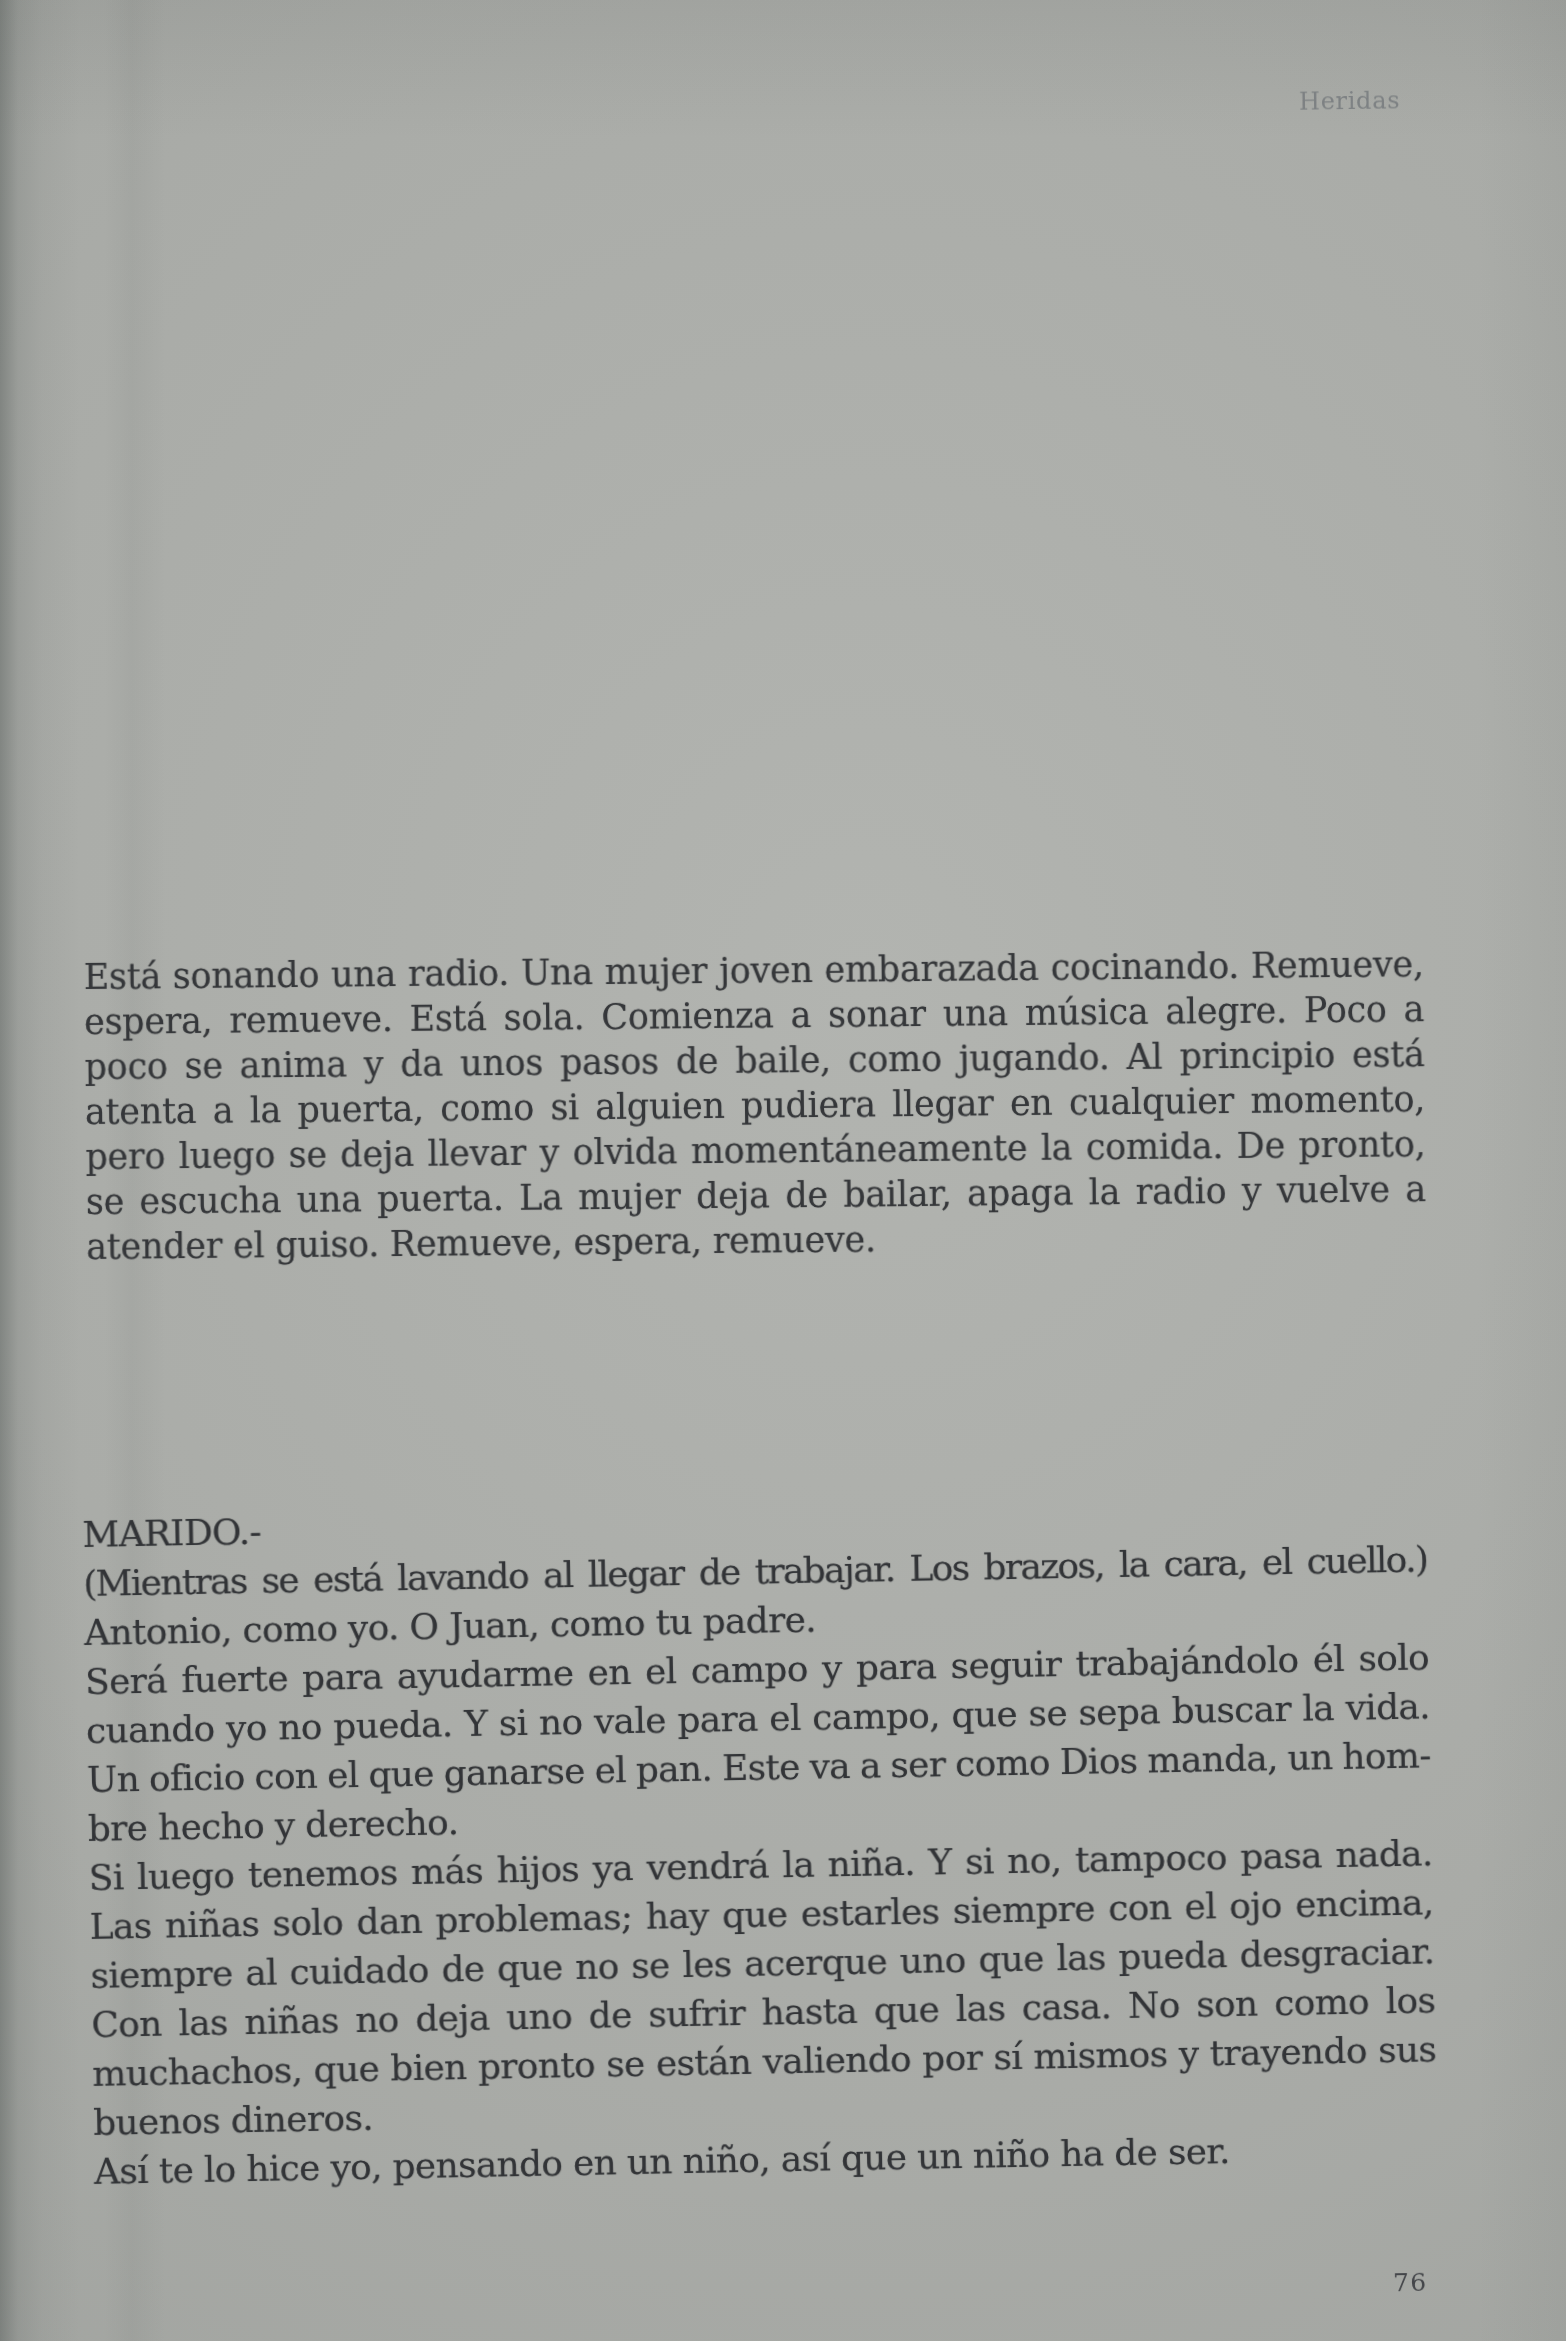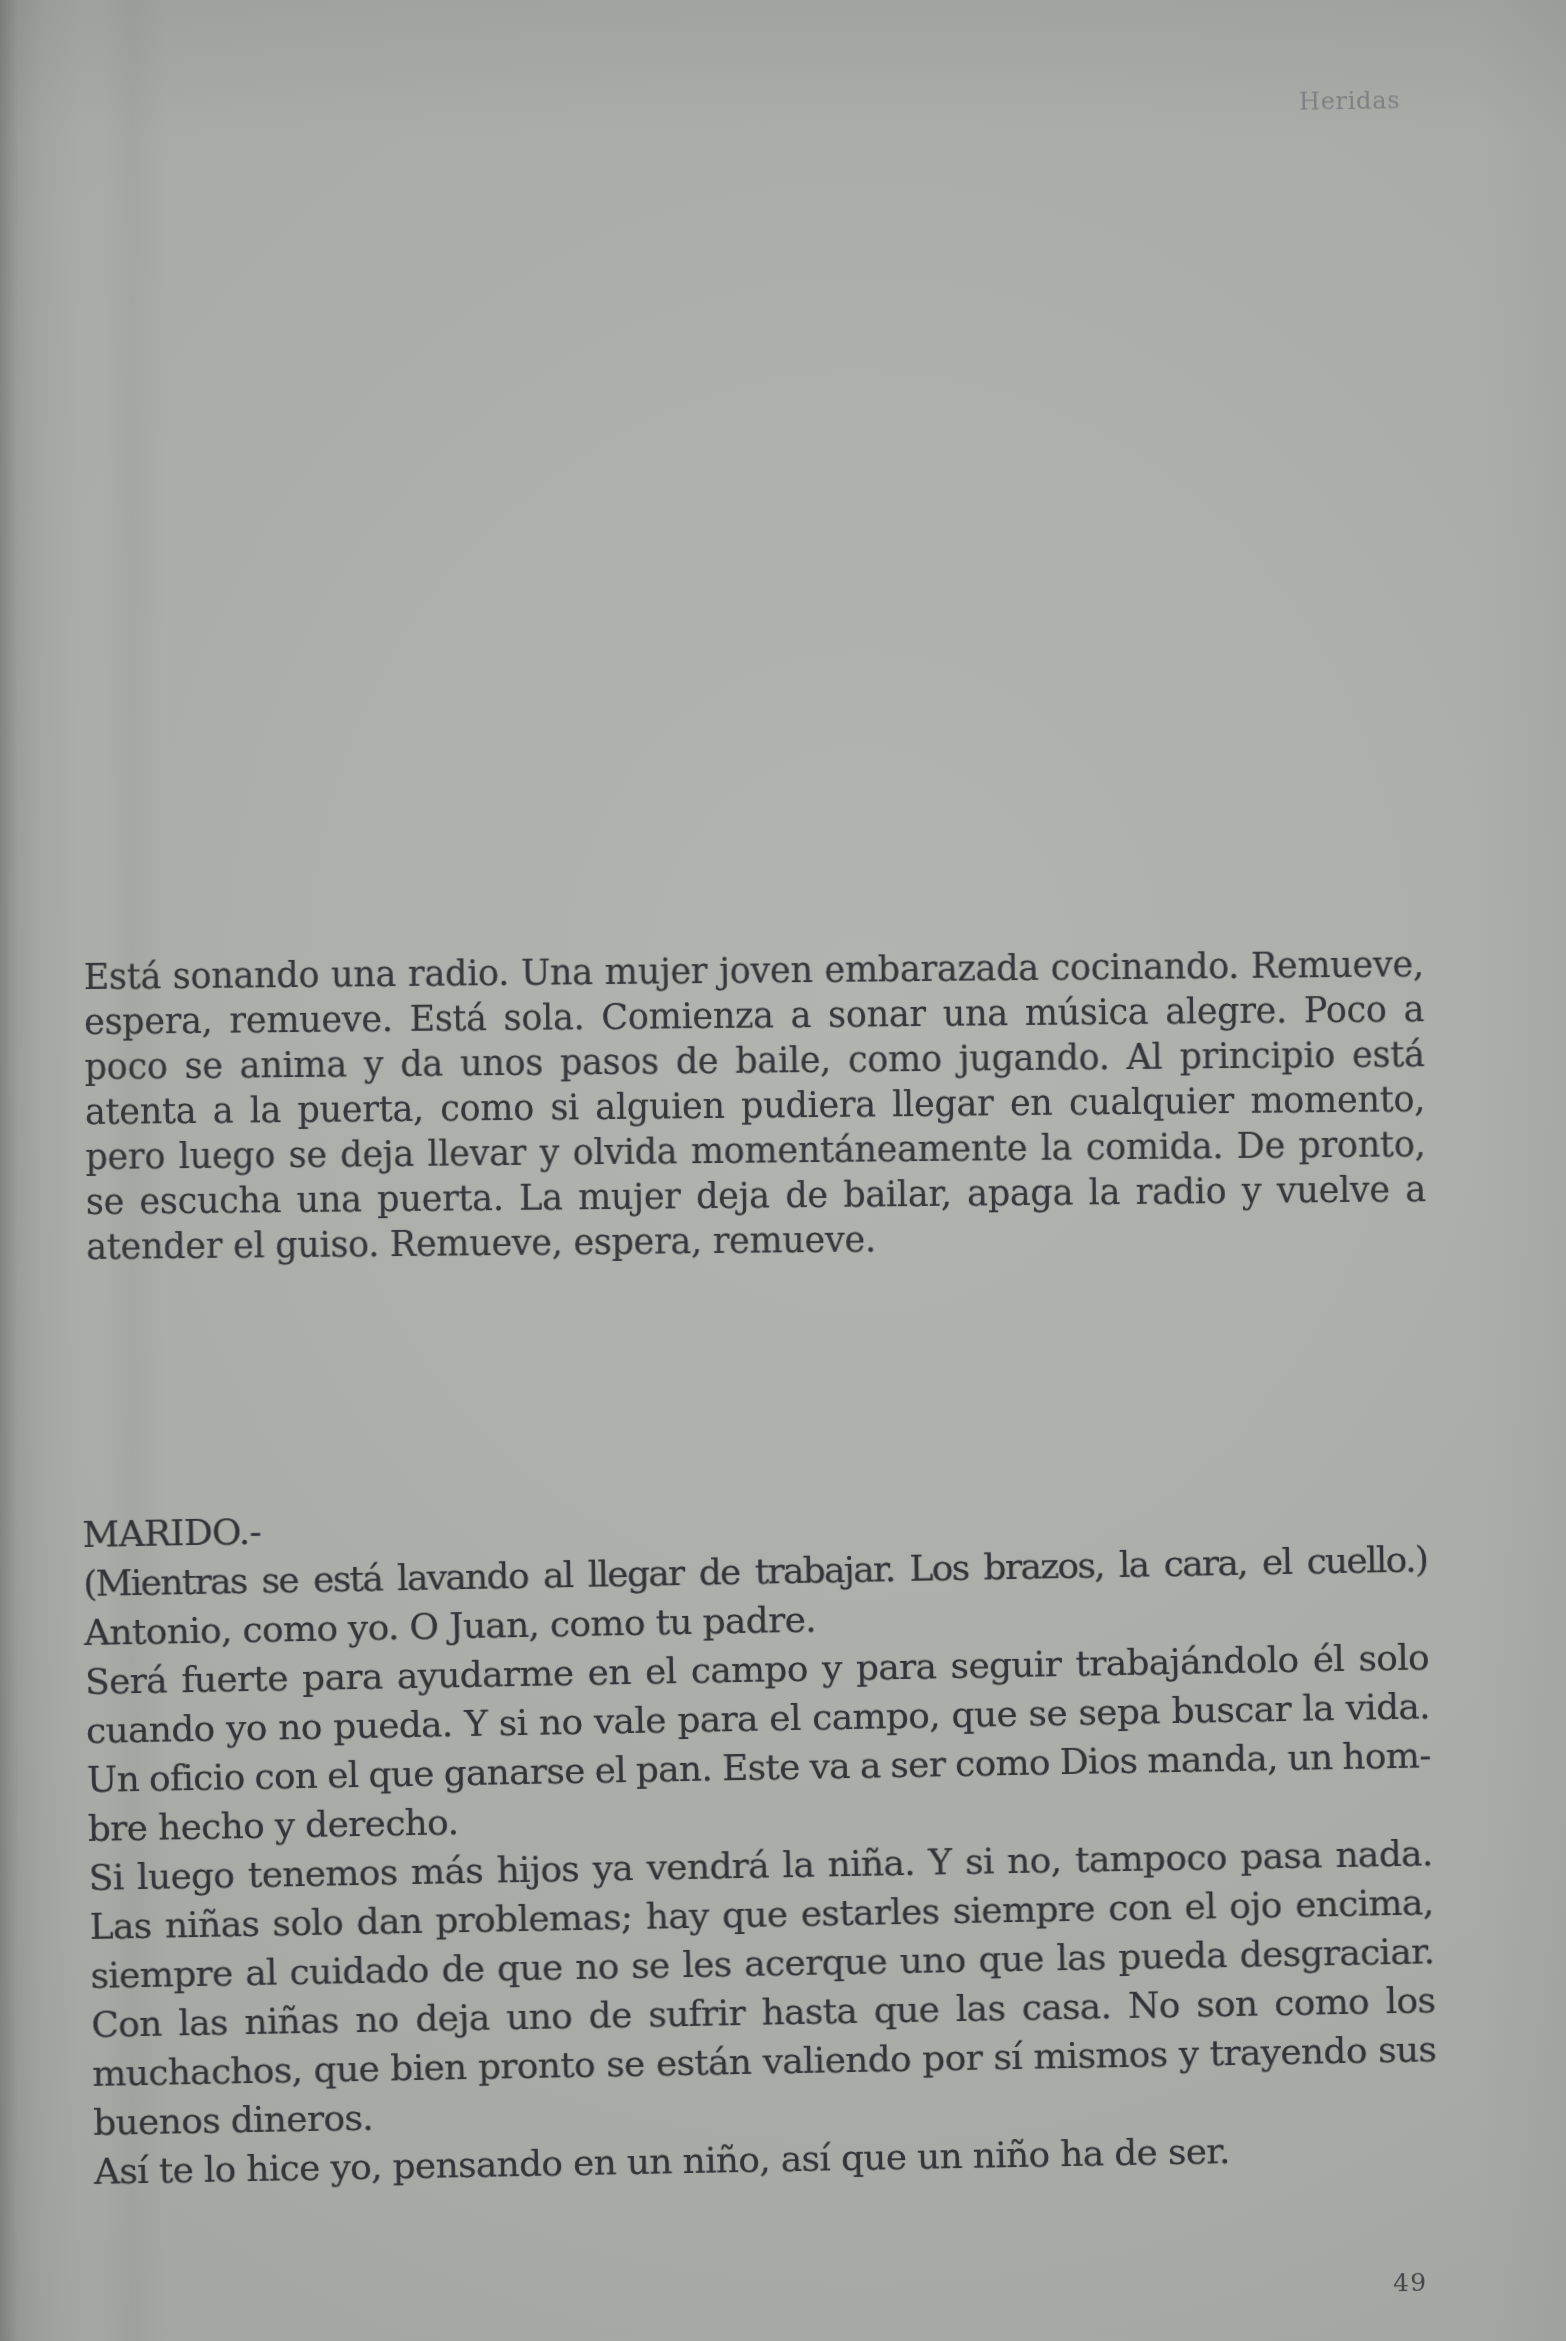--- a/index.html
+++ b/index.html
@@ -88,16 +88,16 @@
     <div class="line l">bre hecho y derecho.</div>
     <div class="line j">Si luego tenemos más hijos ya vendrá la niña. Y si no, tampoco pasa nada.</div>
     <div class="line j">Las niñas solo dan problemas; hay que estarles siempre con el ojo encima,</div>
     <div class="line j">siempre al cuidado de que no se les acerque uno que las pueda desgraciar.</div>
     <div class="line j">Con las niñas no deja uno de sufrir hasta que las casa. No son como los</div>
     <div class="line j">muchachos, que bien pronto se están valiendo por sí mismos y trayendo sus</div>
     <div class="line l">buenos dineros.</div>
     <div class="line l">Así te lo hice yo, pensando en un niño, así que un niño ha de ser.</div>
   </div>
 
-  <div class="page-number">49</div>
+  <div class="page-number">76</div>
 
 </div>
 
 
 </body></html>

